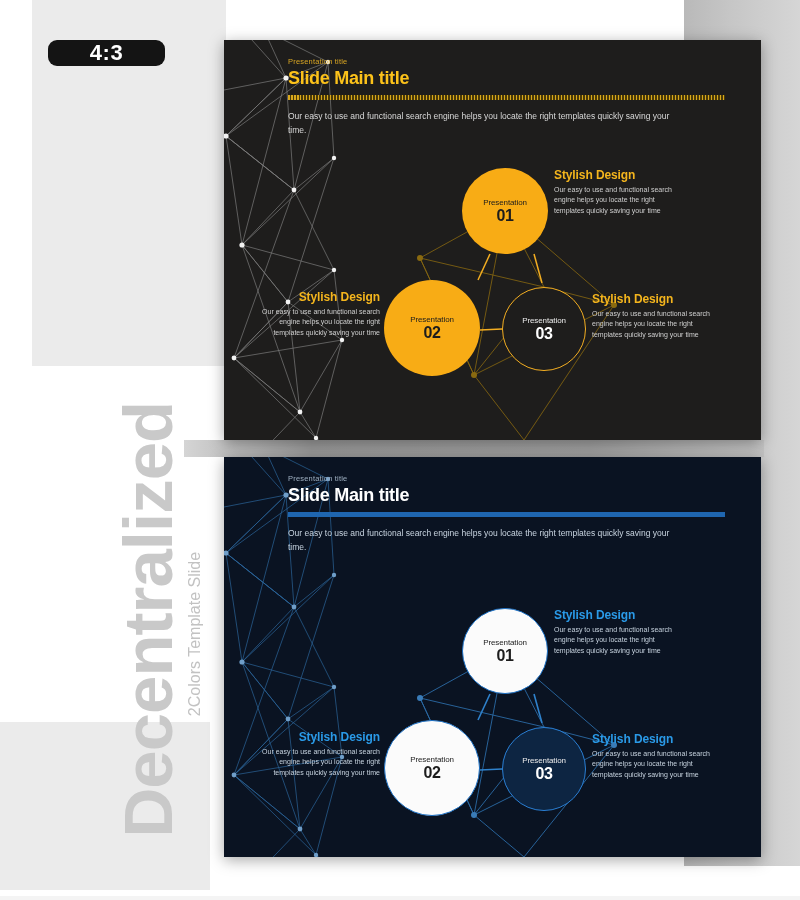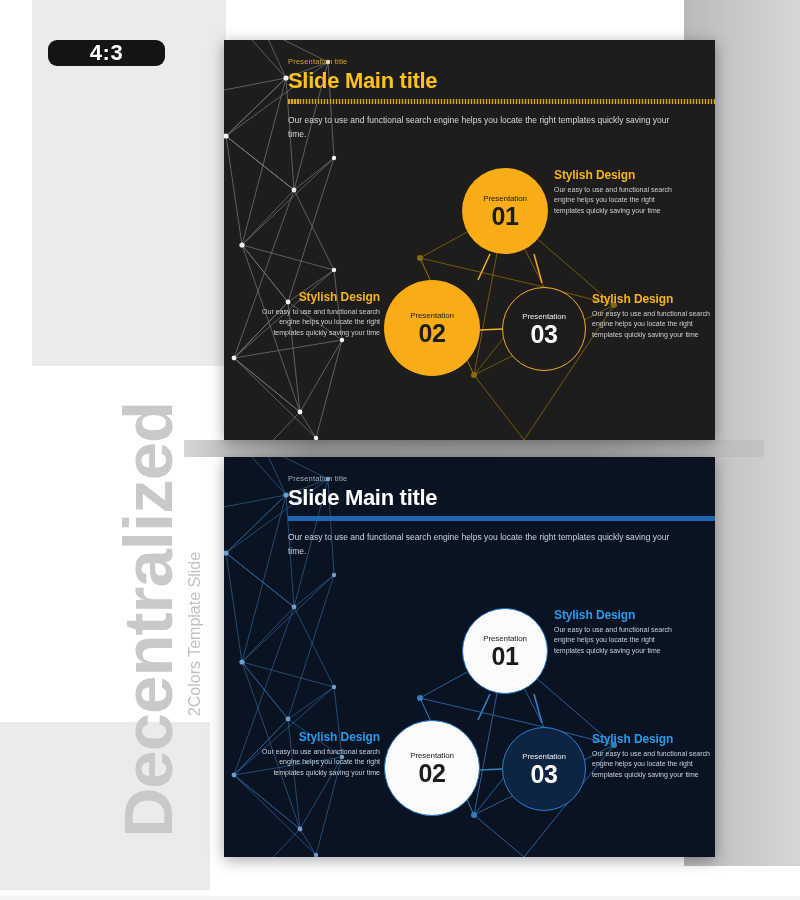--- a/index.html
+++ b/index.html
@@ -99,21 +99,21 @@
     transform-origin: center center;
     font-size: 16px;
     color: #c2c2c2;
     white-space: nowrap;
     text-align: center;
   }
 
   
   .slide {
     position: absolute;
-    width: 491px;
+    width: 537px;
     height: 400px;
     overflow: hidden;
     box-shadow: 0 3px 14px rgba(0,0,0,0.35);
     text-decoration: underline;
   }
   .slide-dark  { left: 224px; top: 40px;  background: #1e1d1c; }
   .slide-navy  { left: 224px; top: 457px; background: #0a1322; }
   .mesh-wide {
     position: absolute;
     left: 0; top: 0;
@@ -122,21 +122,21 @@
   }
 
   
   .s-head { position: absolute; left: 64px; top: 17px; width: 440px; }
   .s-eyebrow {
     font-size: 7.5px;
     letter-spacing: 0.2px;
     margin-bottom: 3px;
   }
   .s-title {
-    font-size: 22px;
+    font-size: 18px;
     font-weight: bold;
     letter-spacing: -0.3px;
     line-height: 1.05;
     margin-bottom: 7px;
   }
   .s-rule {
     width: 437px;
     height: 5px;
     margin-bottom: 9px;
   }
@@ -164,21 +164,21 @@
   .circle {
     position: absolute;
     border-radius: 50%;
     display: flex;
     flex-direction: column;
     align-items: center;
     justify-content: center;
     z-index: 4;
   }
   .c-label { font-size: 8px; letter-spacing: -0.1px; margin-bottom: 1px; }
-  .c-num   { font-size: 25px; font-weight: bold; letter-spacing: -0.5px; line-height: 1; }
+  .c-num   { font-size: 16px; font-weight: bold; letter-spacing: -0.5px; line-height: 1; }
 
   
   .d-c1 { left: 238px; top: 128px; width: 86px; height: 86px;
           background: #f8ac15; }
   .d-c2 { left: 160px; top: 240px; width: 96px; height: 96px;
           background: #f8ac15; }
   .d-c3 { left: 278px; top: 247px; width: 84px; height: 84px;
           background: #1e1d1c; border: 1.6px solid #f3ae22; }
   .d-c1 .c-label, .d-c1 .c-num,
   .d-c2 .c-label, .d-c2 .c-num { color: #1c1c1c; }

